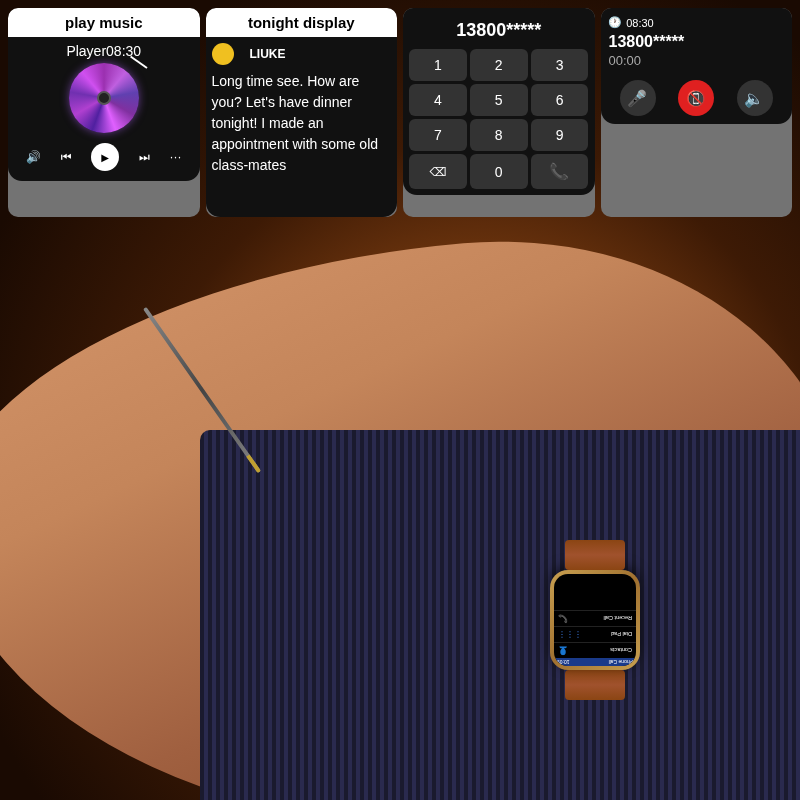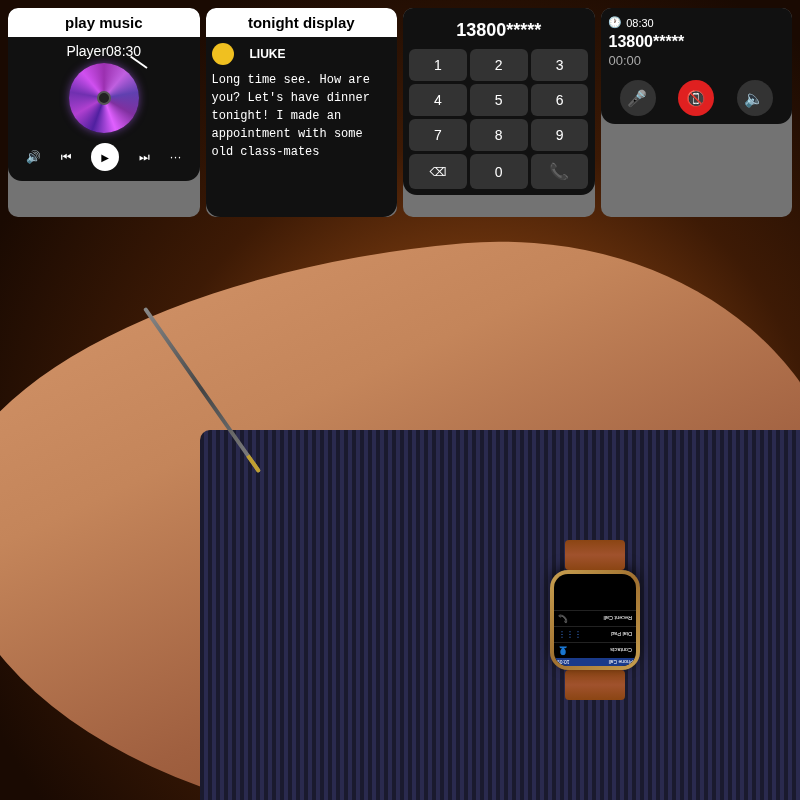--- a/index.html
+++ b/index.html
@@ -155,23 +155,23 @@
     }
 
     .msg-name {
       color: #fff;
       font-size: 12px;
       font-weight: bold;
     }
 
     .msg-body {
       color: #fff;
-      font-size: 12px;
+      font-size: 14px;
       line-height: 1.5;
-      font-family: Liberation Mono, monospace;
+      font-family: Liberation Sans, sans-serif;
     }
 
     
     .dial-panel .panel-content {
       padding: 4px;
     }
 
     .dial-number {
       color: #fff;
       font-size: 18px;

